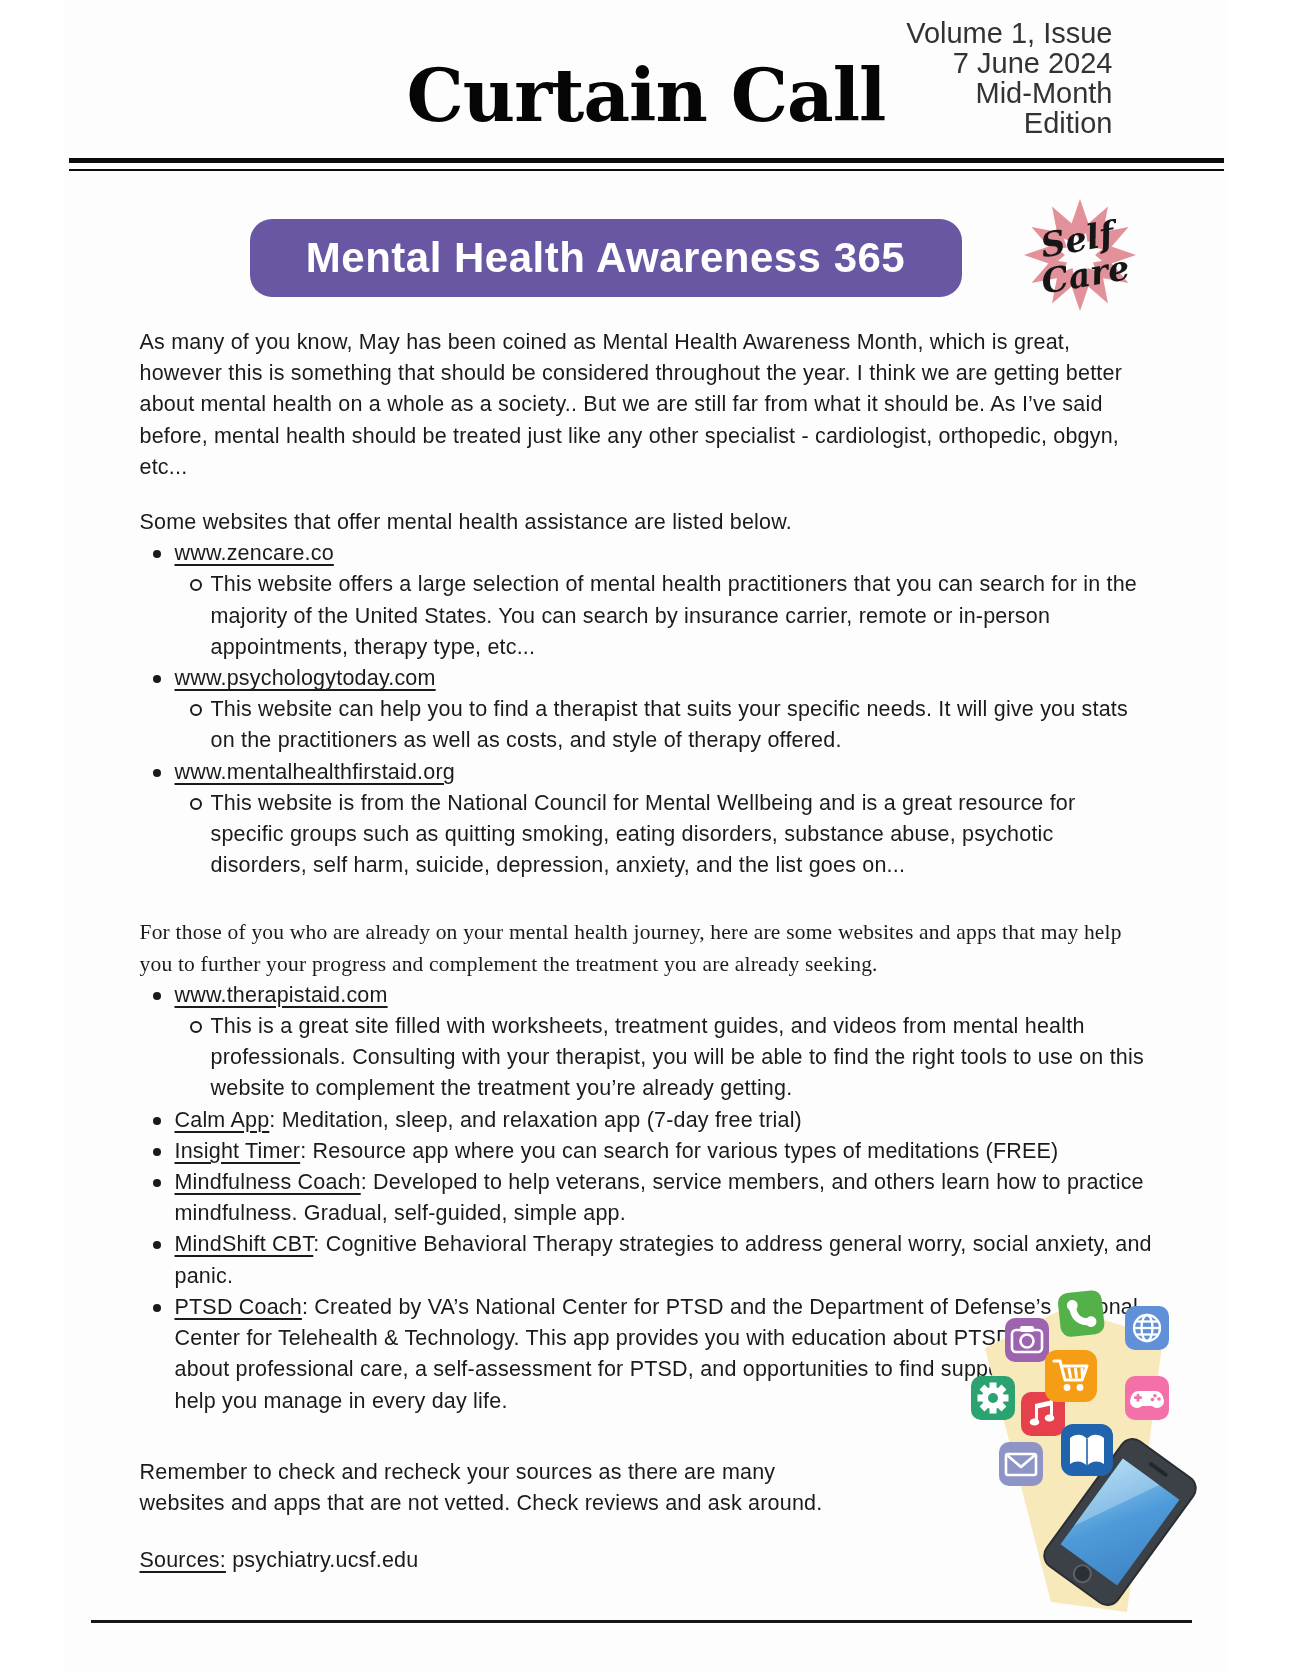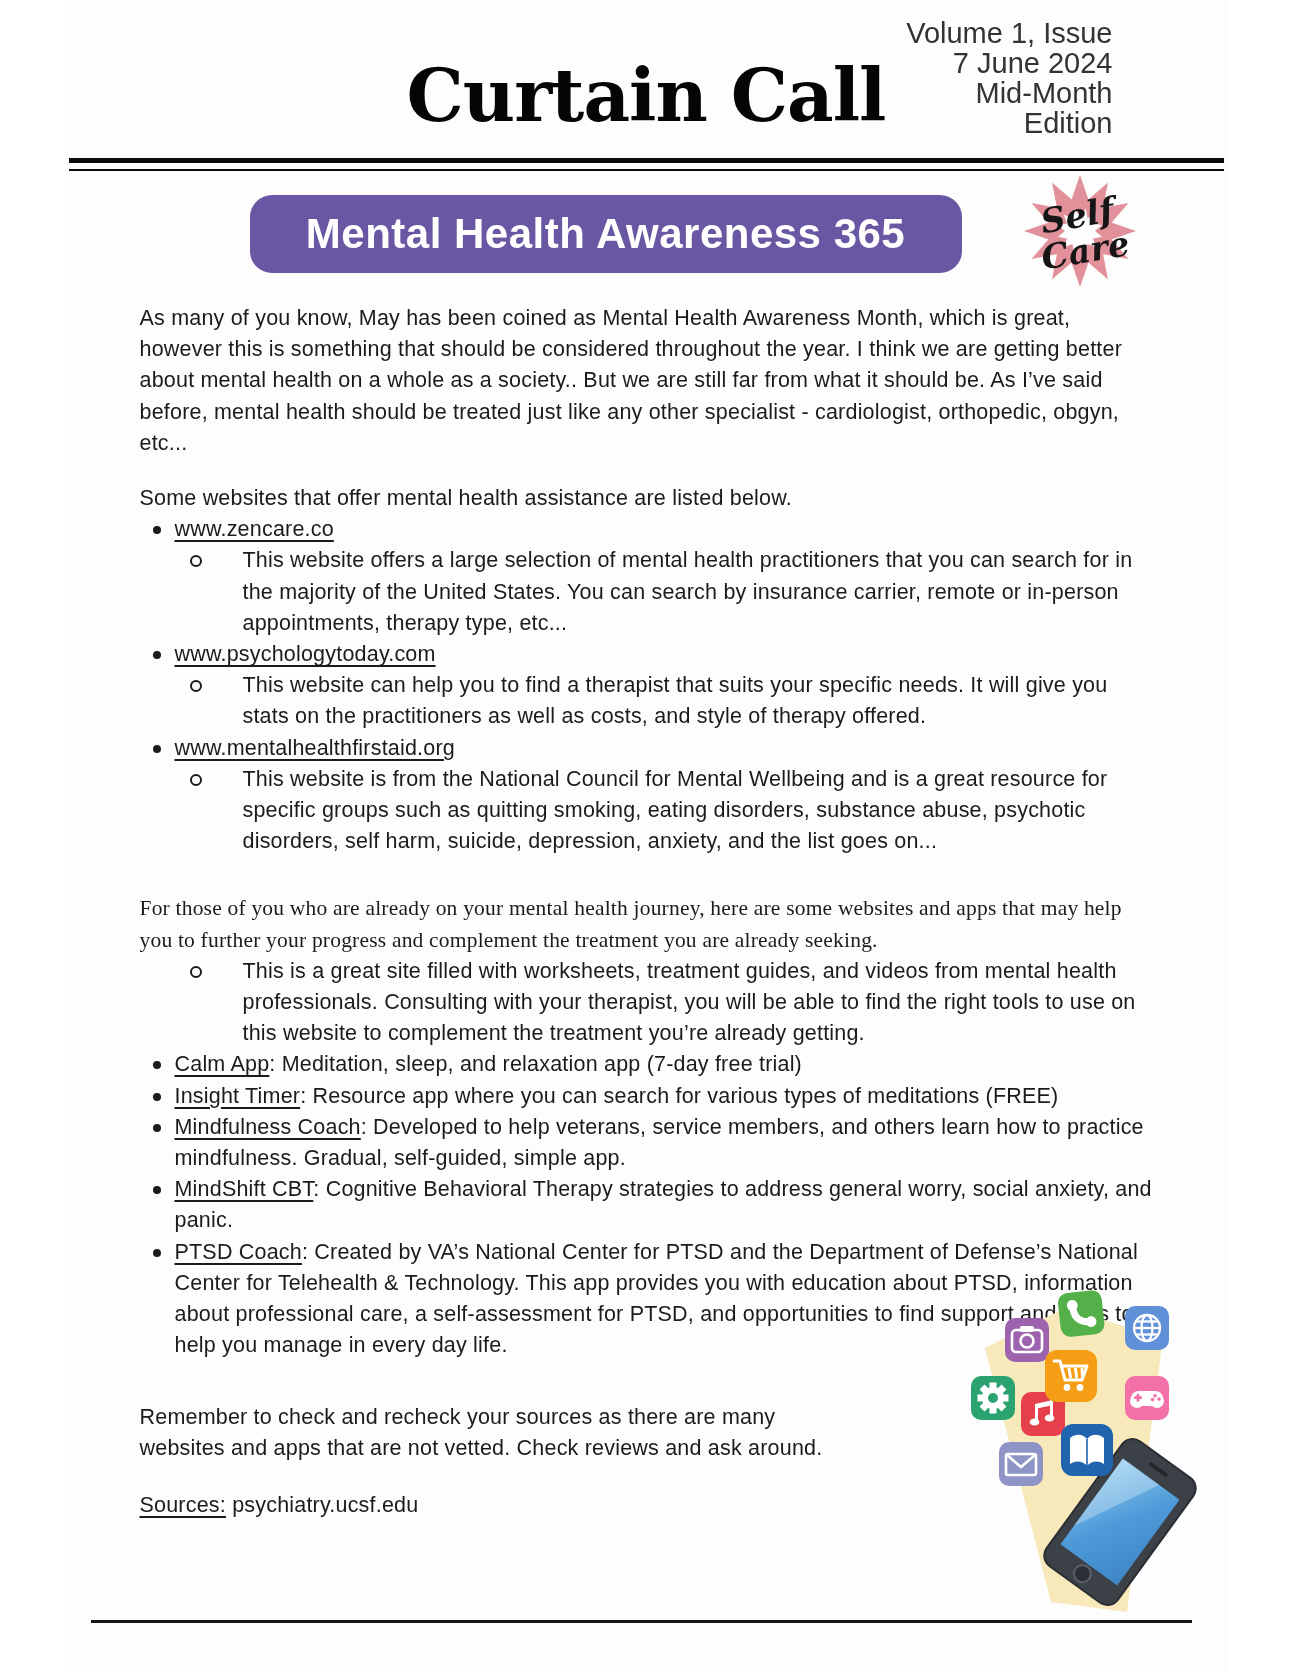--- a/index.html
+++ b/index.html
@@ -13,40 +13,40 @@
   .masthead { display:grid; grid-template-columns:1fr auto 1fr; align-items:end; padding-top:18px; }
   .m-title {
     font-family:"DejaVu Serif", serif; font-weight:bold; font-size:72px;
     letter-spacing:-1px; line-height:100px; color:#050505; white-space:nowrap;
   }
   .issue { text-align:right; padding:0 115px 8px 0; font-size:29px; line-height:30px; color:#333; }
 
   .rule-double { margin:12px 4px 0 4px; height:6px; border-top:5px solid #0b0b0b; border-bottom:2px solid #0b0b0b; }
 
   
-  .banner-row { position:relative; height:116px; margin-top:16px; }
+  .banner-row { position:relative; height:116px; margin-top:40px; }
   .banner {
     position:absolute; left:185px; top:8px; width:712px; height:78px;
     background:#6a57a3; border-radius:22px; display:flex; align-items:center; justify-content:center;
   }
   .banner-title { color:#ffffff; font-size:42px; font-weight:bold; letter-spacing:0.5px; white-space:nowrap; }
   .selfcare-badge { position:absolute; left:948px; top:-16px; }
 
   
   .content { margin:0 75px; font-size:21.5px; line-height:31.2px; letter-spacing:0.2px; }
   .para { max-width:1048px; }
   .gap-sm { margin-top:24px; }
   .gap-md { margin-top:36px;font-family:Liberation Serif, serif; }
   .u { text-decoration:underline; text-underline-offset:4px; text-decoration-thickness:1.5px; color:inherit; }
   a.u { cursor:pointer; }
 
   .li1 { display:flex; max-width:1048px; padding-left:13px; }
   .li1 .marker { flex:0 0 22px; }
   .dot { display:block; width:8px; height:8px; border-radius:50%; background:#1b1b1b; margin-top:12px; }
-  .li2 { display:flex; max-width:1048px; padding-left:50px;gap:32px; }
+  .li2 { display:flex; max-width:1048px; padding-left:50px; }
   .li2 .marker { flex:0 0 21px; }
   .ring { display:block; width:8px; height:8px; border:2px solid #1b1b1b; border-radius:50%; margin-top:10px; }
   .li-txt { flex:1 1 auto; }
 
   .reminder { margin-top:40px; max-width:700px; }
   .sources { margin-top:26px; }
 
   
   .illustration { position:absolute; left:890px; top:1290px; }
   .footer-rule { position:absolute; left:26px; right:36px; top:1620px; border-top:3px solid #161616; }
@@ -132,20 +132,26 @@
     </div>
     <div class="li2">
       <span class="marker">
           <span class="ring"></span>
         </span>
       <span class="li-txt">This website is from the National Council for Mental Wellbeing and is a great resource for specific groups such as quitting smoking, eating disorders, substance abuse, psychotic disorders, self harm, suicide, depression, anxiety, and the list goes on...</span>
     </div>
 
     <div class="para gap-md">For those of you who are already on your mental health journey, here are some websites and apps that may help you to further your progress and complement the treatment you are already seeking.</div>
 
+    <div class="li1">
+      <span class="marker">
+          <span class="dot"></span>
+        </span>
+      <span class="li-txt"><a class="u">www.therapistaid.com</a></span>
+    </div>
     <div class="li2">
       <span class="marker">
           <span class="ring"></span>
         </span>
       <span class="li-txt">This is a great site filled with worksheets, treatment guides, and videos from mental health professionals. Consulting with your therapist, you will be able to find the right tools to use on this website to complement the treatment you’re already getting.</span>
     </div>
 
     <div class="li1">
       <span class="marker">
           <span class="dot"></span>

